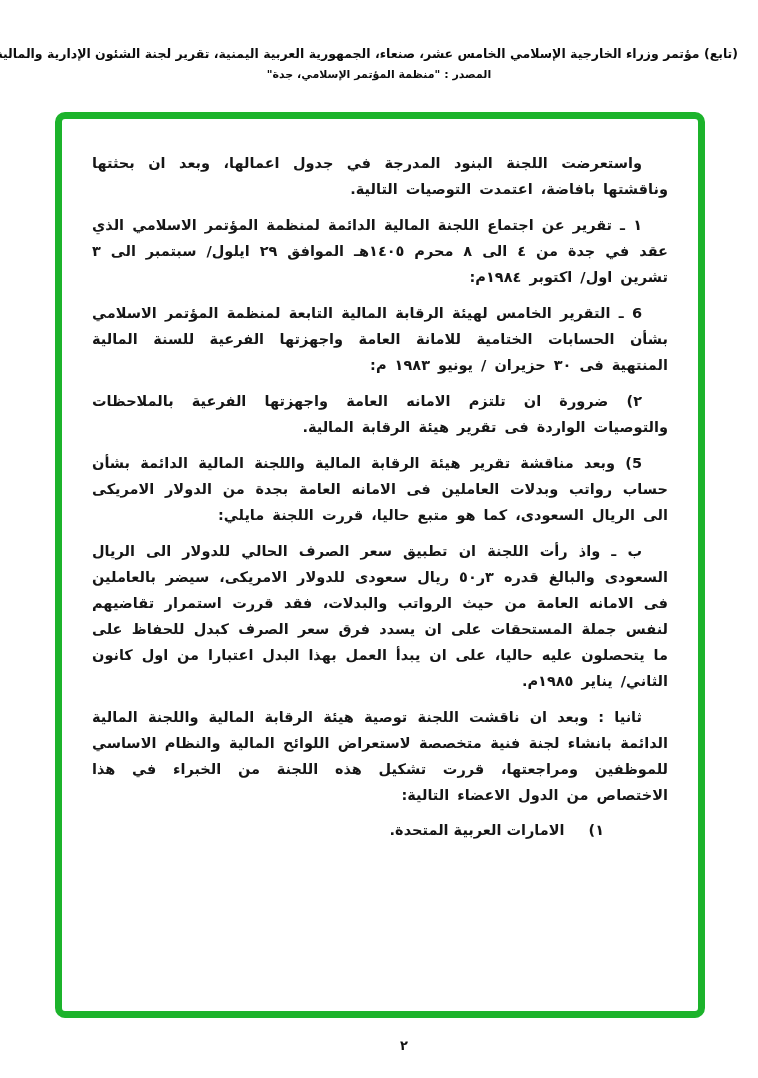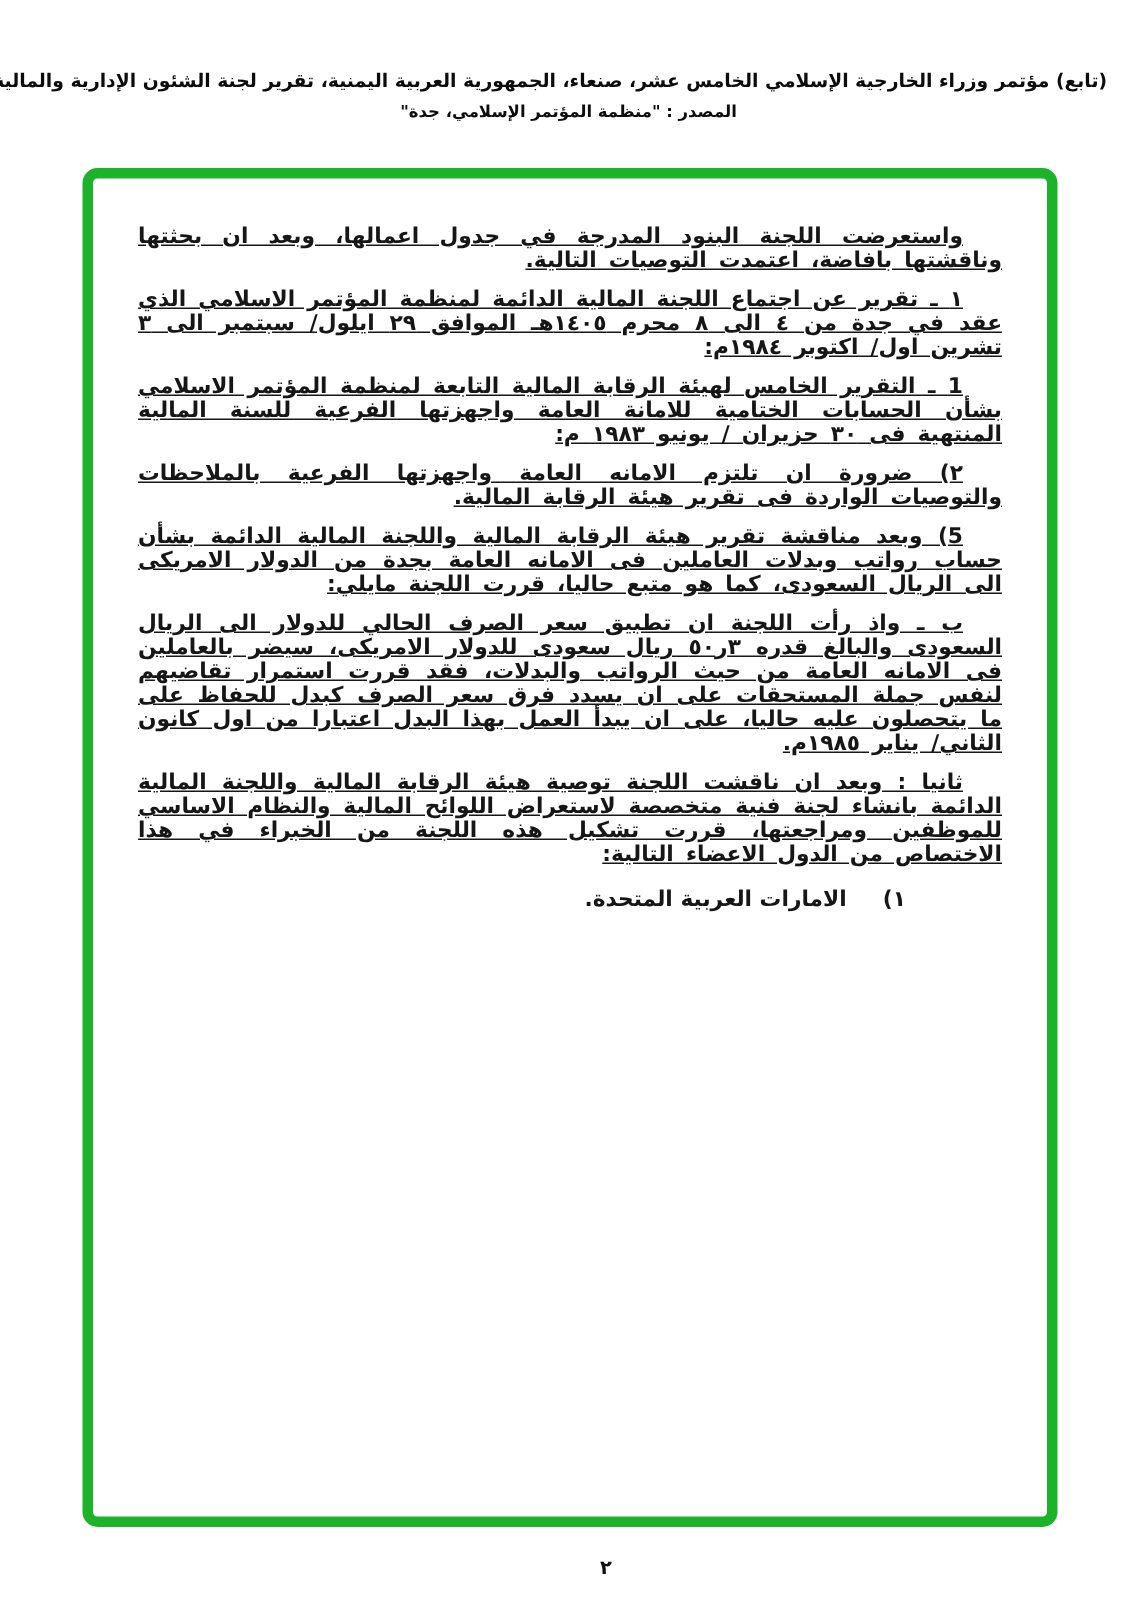--- a/index.html
+++ b/index.html
@@ -50,25 +50,24 @@
     position: absolute;
     left: 92px; top: 150px;
     width: 576px;
     direction: rtl;
     text-align: justify;
   }
   .para {
     margin: 0 0 10px 0;
     font-size: 14.5px;
     font-weight: bold;
-    line-height: 16px;
+    line-height: 26px;
     color: #161616;
     text-indent: 26px;
     word-spacing: 3px;
-    text-decoration: underline;
   }
   .country-row {
     display: flex;
     flex-direction: row;
     gap: 24px;
     margin: 0 64px 4px 0;
     font-size: 14.5px;
     font-weight: bold;
     line-height: 25px;
     color: #161616;
@@ -93,21 +92,21 @@
   <div class="page-header">
     <div class="header-title">(تابع) مؤتمر وزراء الخارجية الإسلامي الخامس عشر، صنعاء، الجمهورية العربية اليمنية، تقرير لجنة الشئون الإدارية والمالية</div>
     <div class="header-source">المصدر : "منظمة المؤتمر الإسلامي، جدة"</div>
   </div>
 
   <div class="annotation-box" style="border-color: rgb(28, 179, 43);"></div>
 
   <div class="doc-body">
       <p class="para">واستعرضت اللجنة البنود المدرجة في جدول اعمالها، وبعد ان بحثتها وناقشتها بافاضة، اعتمدت التوصيات التالية.</p>
       <p class="para">١ ـ تقرير عن اجتماع اللجنة المالية الدائمة لمنظمة المؤتمر الاسلامي الذي عقد في جدة من ٤ الى ٨ محرم ١٤٠٥هـ الموافق ٢٩ ايلول/ سبتمبر الى ٣ تشرين اول/ اكتوبر ١٩٨٤م:</p>
-      <p class="para">1 ـ التقرير الخامس لهيئة الرقابة المالية التابعة لمنظمة المؤتمر الاسلامي بشأن الحسابات الختامية للامانة العامة واجهزتها الفرعية للسنة المالية المنتهية فى ٣٠ حزيران / يونيو ١٩٨٣ م:</p>
+      <p class="para">6 ـ التقرير الخامس لهيئة الرقابة المالية التابعة لمنظمة المؤتمر الاسلامي بشأن الحسابات الختامية للامانة العامة واجهزتها الفرعية للسنة المالية المنتهية فى ٣٠ حزيران / يونيو ١٩٨٣ م:</p>
       <p class="para">٢) ضرورة ان تلتزم الامانه العامة واجهزتها الفرعية بالملاحظات والتوصيات الواردة فى تقرير هيئة الرقابة المالية.</p>
       <p class="para">5) وبعد مناقشة تقرير هيئة الرقابة المالية واللجنة المالية الدائمة بشأن حساب رواتب وبدلات العاملين فى الامانه العامة بجدة من الدولار الامريكى الى الريال السعودى، كما هو متبع حاليا، قررت اللجنة مايلي:</p>
       <p class="para">ب ـ واذ رأت اللجنة ان تطبيق سعر الصرف الحالي للدولار الى الريال السعودى والبالغ قدره ٣ر٥٠ ريال سعودى للدولار الامريكى، سيضر بالعاملين فى الامانه العامة من حيث الرواتب والبدلات، فقد قررت استمرار تقاضيهم لنفس جملة المستحقات على ان يسدد فرق سعر الصرف كبدل للحفاظ على ما يتحصلون عليه حاليا، على ان يبدأ العمل بهذا البدل اعتبارا من اول كانون الثاني/ يناير ١٩٨٥م.</p>
       <p class="para">ثانيا : وبعد ان ناقشت اللجنة توصية هيئة الرقابة المالية واللجنة المالية الدائمة بانشاء لجنة فنية متخصصة لاستعراض اللوائح المالية والنظام الاساسي للموظفين ومراجعتها، قررت تشكيل هذه اللجنة من الخبراء في هذا الاختصاص من الدول الاعضاء التالية:</p>
       <div class="country-row">
         <span class="country-marker">١)</span>
         <span class="country-text">الامارات العربية المتحدة.</span>
       </div>
     </div>
 

